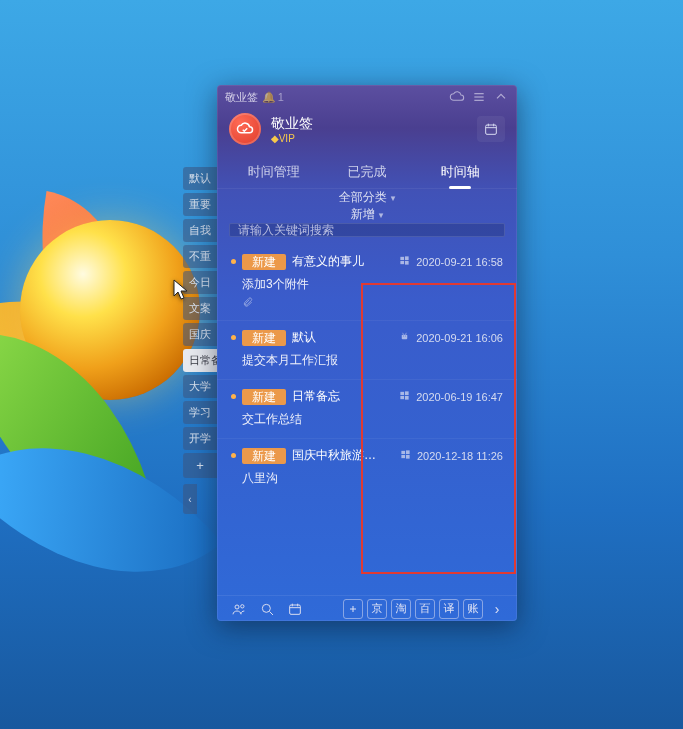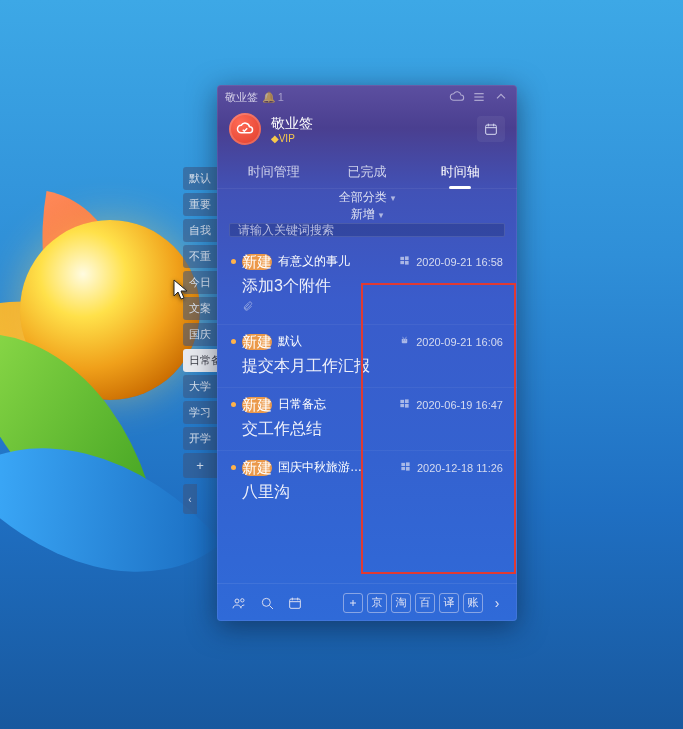--- a/index.html
+++ b/index.html
@@ -103,29 +103,29 @@
 .redbox{
   position:absolute; left:361px; top:283px; width:155px; height:291px;
   border:2px solid #e03a32; pointer-events:none;
 }
 
 .list{flex:1;overflow:hidden;padding: 2px 0 4px;}
 .item{padding: 8px 14px 10px; position:relative;}
 .item + .item{border-top:1px solid rgba(255,255,255,0.05);}
 .row1{display:flex;align-items:center;font-size:12px;}
 .dot{width:5px;height:5px;border-radius:50%;background:#ffb24a;margin-right:6px;flex-shrink:0;}
-.badge{background:rgba(255,160,60,0.9);color:#fff;font-size:15px;padding:1px 0;border-radius:8px;margin-right:6px;line-height:14px;}
+.badge{background:rgba(255,160,60,0.9);color:#fff;font-size:12px;padding:1px 10px;border-radius:2px;margin-right:6px;line-height:14px;}
 .item-title{color:#fff;}
 .item-meta{margin-left:auto;display:flex;align-items:center;color:#d5dbf0;font-size:11px;}
 .plat{width:11px;height:11px;margin-right:6px;opacity:.75;}
-.row2{margin:6px 0 0 11px;font-size:16px;color:#eef0fa;}
+.row2{margin:6px 0 0 11px;font-size:12px;color:#eef0fa;}
 .row3{margin:4px 0 0 11px;font-size:11px;opacity:.6;}
 
 .footer{
-  height:38px;display:flex;align-items:center;padding:12px 10px;
+  height:26px;display:flex;align-items:center;padding:12px 10px;
   border-top:1px solid rgba(255,255,255,0.08);
 }
 .ficon{width:24px;height:24px;display:inline-flex;align-items:center;justify-content:center;color:#d8dcf0;cursor:pointer;margin-right:4px;}
 .ficon svg{width:16px;height:16px;stroke:#d8dcf0;fill:none;stroke-width:1.5;}
 .footer .spacer{flex:1;}
 .fsq{width:20px;height:20px;border:1px solid rgba(210,215,240,0.55);border-radius:3px;display:inline-flex;align-items:center;justify-content:center;font-size:11px;color:#dfe2f5;margin-left:4px;cursor:pointer;}
 .fsq.noborder{border:none;font-size:14px;}
 </style>
 </head>
 <body>

